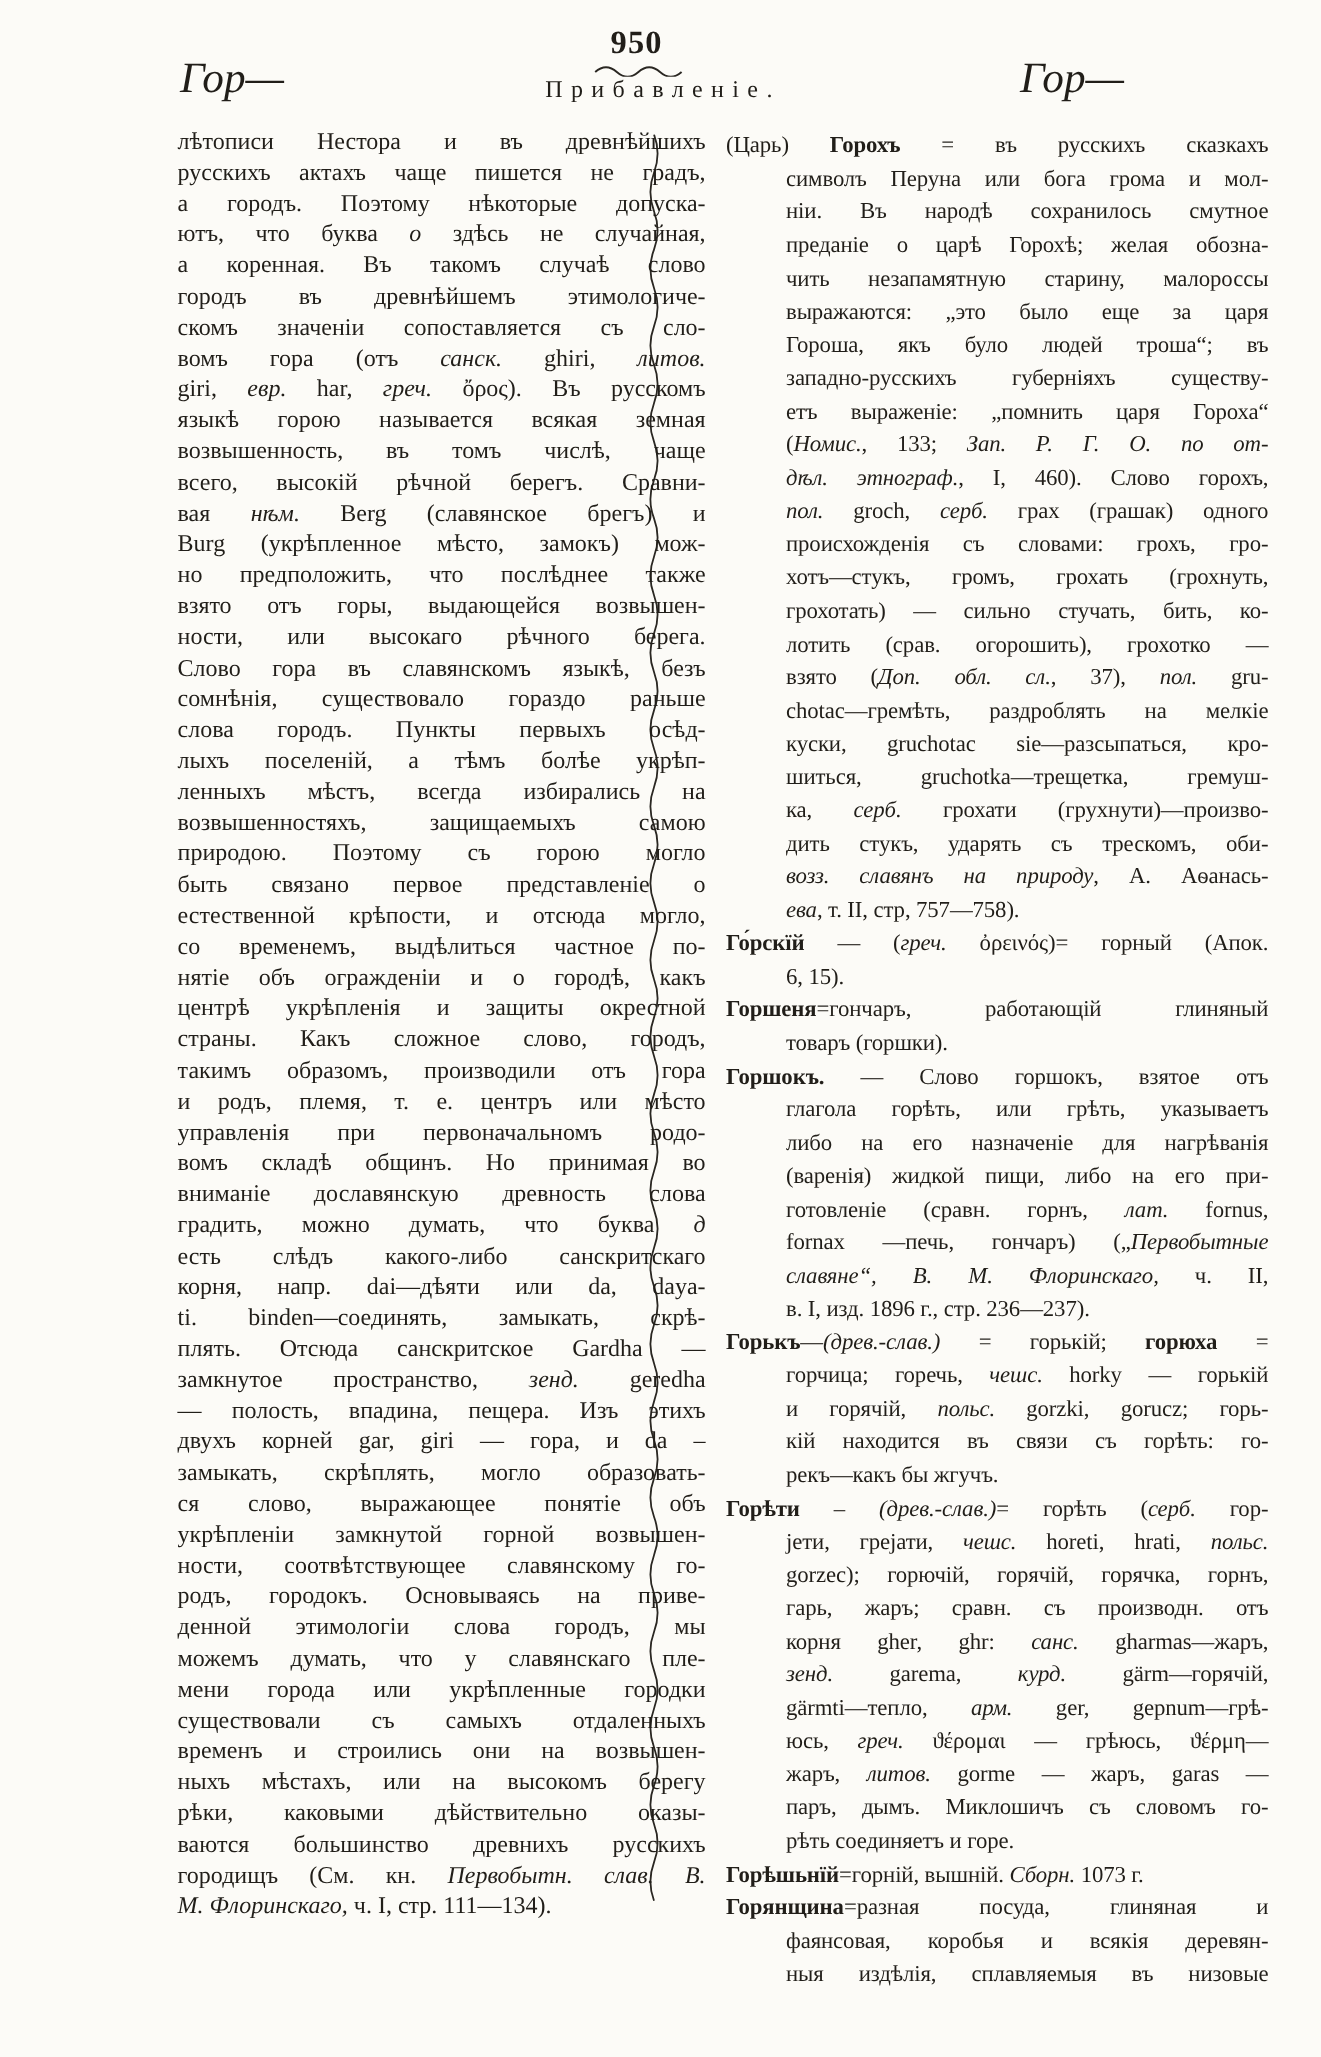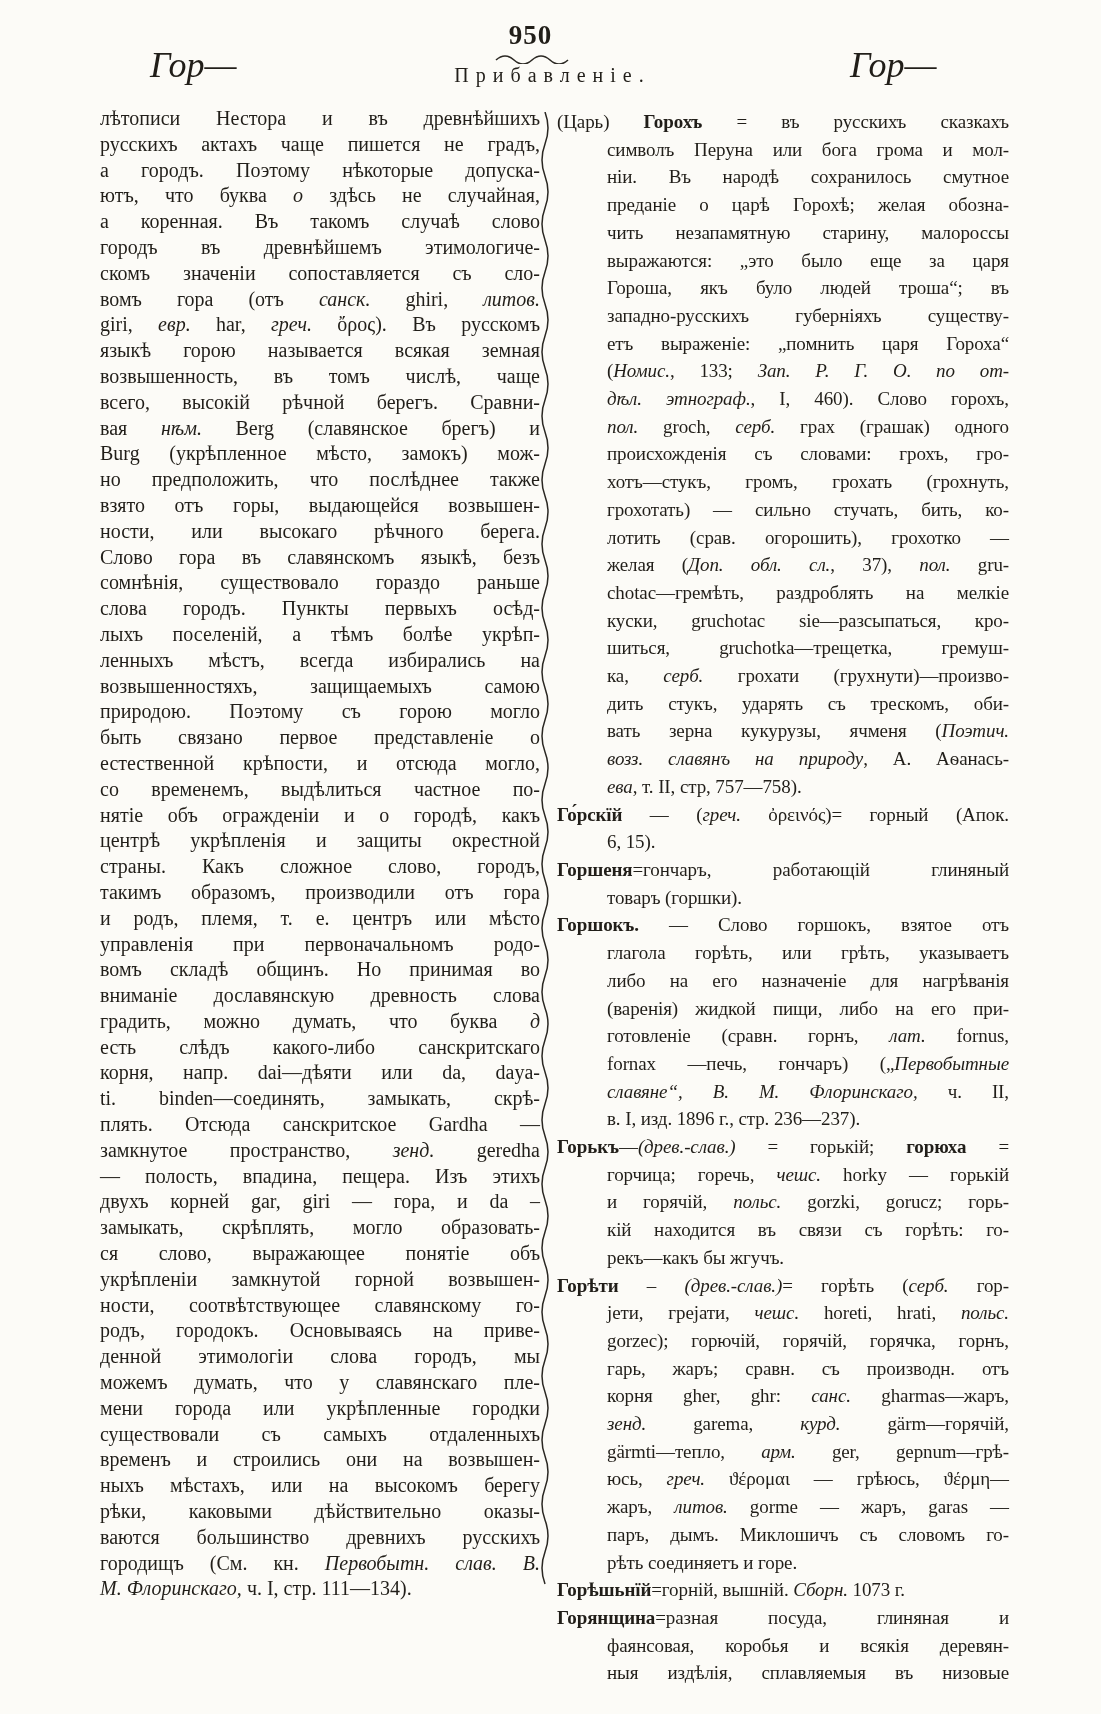--- a/index.html
+++ b/index.html
@@ -13,21 +13,21 @@
     font-weight:bold;font-size:27px;letter-spacing:1px;
   }
   .pn-squiggle{position:absolute;top:54px;left:494px;}
   .section-title{
     position:absolute;top:64px;left:0;right:40px;text-align:center;
     font-size:20px;letter-spacing:7px;padding-left:44px;
   }
   .rh{position:absolute;top:44px;font-size:36px;font-style:italic;}
   .rh-left{left:150px;}
   .rh-right{left:850px;}
-  .col{position:absolute;}
+  .col{position:absolute;margin-left:48px;}
   .col-left{top:106px;left:100px;width:440px;font-size:20px;line-height:25.8px;}
   .col-right{top:108px;left:557px;width:452px;font-size:19px;line-height:27.7px;letter-spacing:-0.1px;}
   .line{text-align:justify;text-align-last:justify;}
   .line.e{text-align-last:left;}
   .line.c{margin-left:50px;}
   .i{font-style:italic;}
   .b{font-weight:bold;}
   .divider{position:absolute;top:112px;left:537px;}
 </style>
 </head>
@@ -119,27 +119,26 @@
         <div class="line c"><span class="n">Гороша, якъ було людей троша“; въ</span></div>
         <div class="line c"><span class="n">западно-русскихъ губерніяхъ существу-</span></div>
         <div class="line c"><span class="n">етъ выраженіе: „помнить царя Гороха“</span></div>
         <div class="line c"><span class="n">(</span><span class="i">Номис.</span><span class="n">, 133; </span><span class="i">Зап. Р. Г. О. по от-</span></div>
         <div class="line c"><span class="i">дѣл. этнограф.</span><span class="n">, I, 460). Слово горохъ,</span></div>
         <div class="line c"><span class="i">пол.</span><span class="n"> groch, </span><span class="i">серб.</span><span class="n"> грах (грашак) одного</span></div>
         <div class="line c"><span class="n">происхожденія съ словами: грохъ, гро-</span></div>
         <div class="line c"><span class="n">хотъ—стукъ, громъ, грохать (грохнуть,</span></div>
         <div class="line c"><span class="n">грохотать) — сильно стучать, бить, ко-</span></div>
         <div class="line c"><span class="n">лотить (срав. огорошить), грохотко —</span></div>
-        <div class="line c"><span class="n">желая (</span><span class="i">Доп. обл. сл.</span><span class="n">, 37), </span><span class="i">пол.</span><span class="n"> gru-</span></div>
+        <div class="line c"><span class="n">взято (</span><span class="i">Доп. обл. сл.</span><span class="n">, 37), </span><span class="i">пол.</span><span class="n"> gru-</span></div>
         <div class="line c"><span class="n">chotac—гремѣть, раздроблять на мелкіе</span></div>
         <div class="line c"><span class="n">куски, gruchotac sie—разсыпаться, кро-</span></div>
         <div class="line c"><span class="n">шиться, gruchotka—трещетка, гремуш-</span></div>
         <div class="line c"><span class="n">ка, </span><span class="i">серб.</span><span class="n"> грохати (грухнути)—произво-</span></div>
         <div class="line c"><span class="n">дить стукъ, ударять съ трескомъ, оби-</span></div>
-        <div class="line c"><span class="n">вать зерна кукурузы, ячменя (</span><span class="i">Поэтич.</span></div>
         <div class="line c"><span class="i">возз. славянъ на природу</span><span class="n">, А. Аѳанась-</span></div>
         <div class="line e c"><span class="i">ева</span><span class="n">, т. II, стр, 757—758).</span></div>
       </div>
       <div class="entry">
         <div class="line"><span class="b">Го́рскїй</span><span class="n"> — (</span><span class="i">греч.</span><span class="n"> ὀρεινός)= горный (Апок.</span></div>
         <div class="line e c"><span class="n">6, 15).</span></div>
       </div>
       <div class="entry">
         <div class="line"><span class="b">Горшеня</span><span class="n">=гончаръ, работающій глиняный</span></div>
         <div class="line e c"><span class="n">товаръ (горшки).</span></div>

